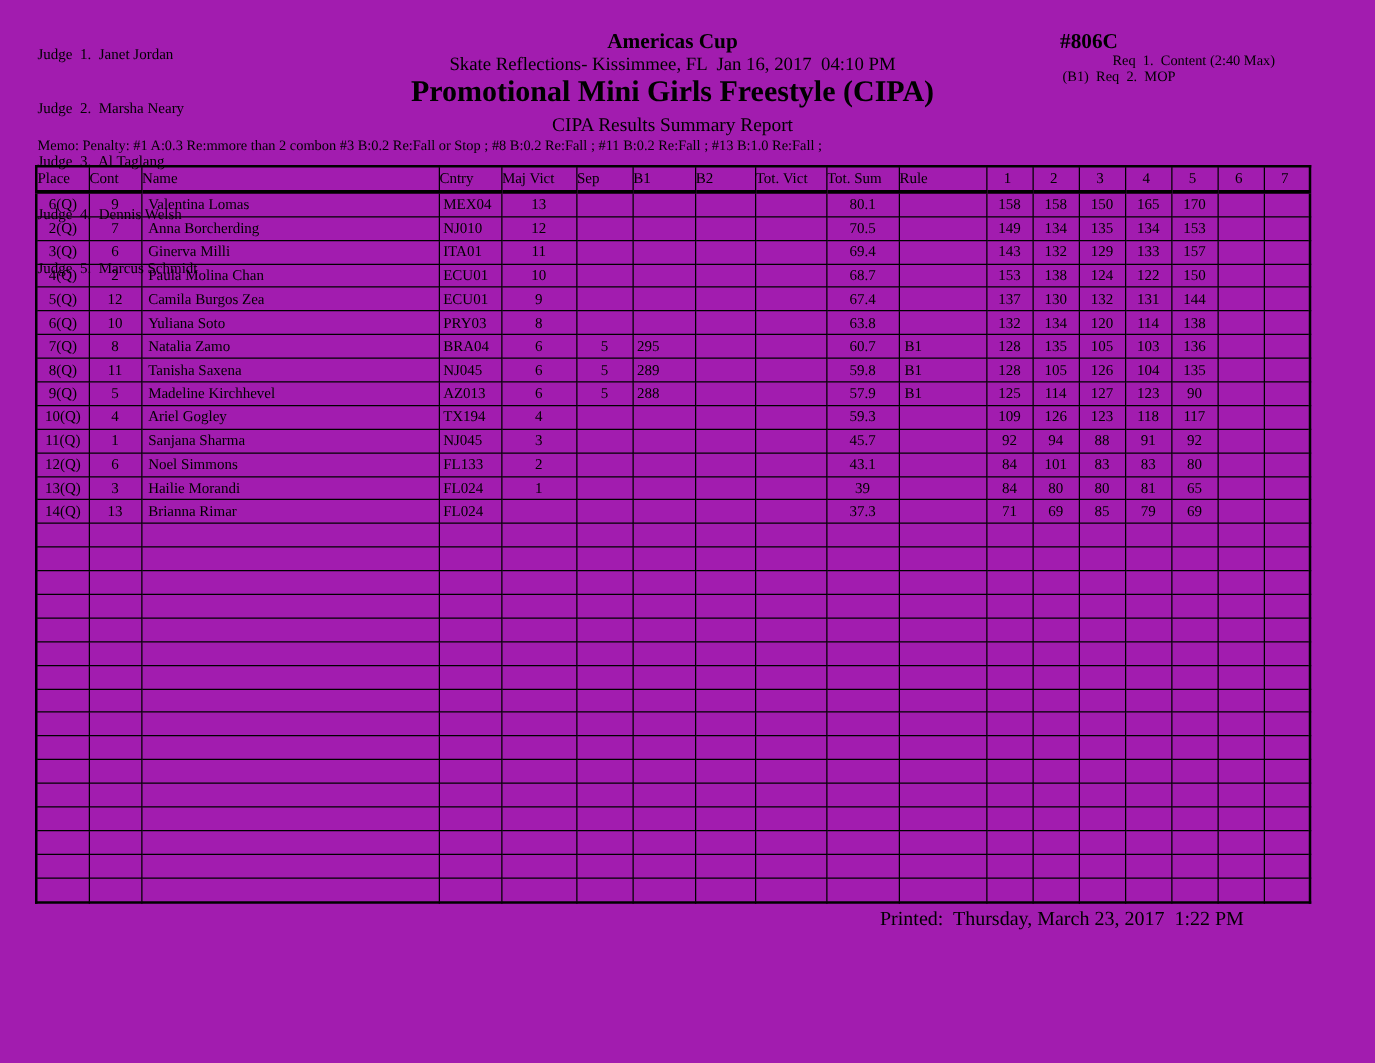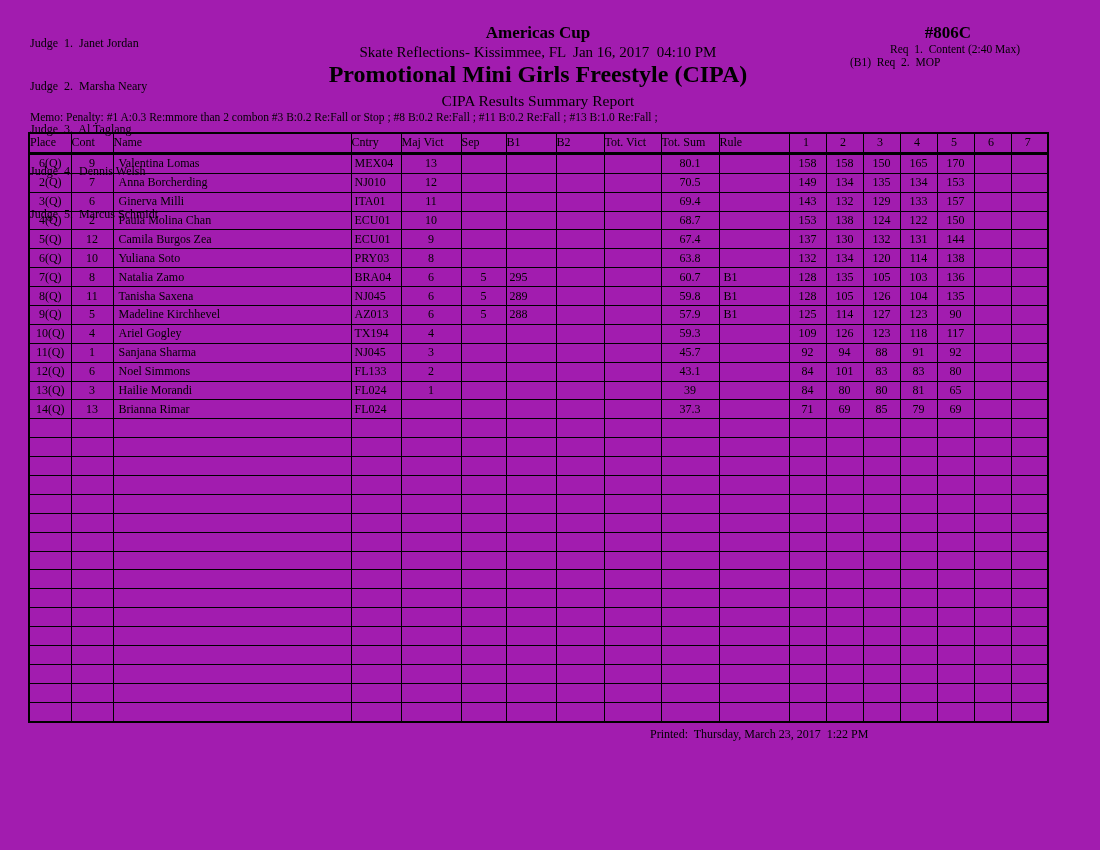--- a/index.html
+++ b/index.html
@@ -58,21 +58,21 @@
     position: absolute;
     left: 848px;
     top: 26px;
     width: 200px;
     font-size: 11.5px;
     line-height: 13px;
   }
   .event-num {
     font-size: 17px;
     font-weight: bold;
-    text-align: center;
+    text-align: left;
     margin-bottom: 4px;
     white-space: pre;
   }
   .req1 {
     margin-left: 42px;
     white-space: pre;
   }
   .req2 {
     margin-left: 2px;
     white-space: pre;
@@ -112,23 +112,23 @@
   }
   table.results thead th.center {
     text-align: center;
   }
   table.results td.center { text-align: center; }
   table.results td.left { text-align: left; }
   table.results td.col-name { padding-left: 5px; }
   table.results td.col-rule { padding-left: 4px; }
   .printed {
     position: absolute;
-    left: 650px;
+    left: 704px;
     top: 727px;
-    font-size: 12px;
+    font-size: 16px;
     white-space: pre;
   }
 </style>
 </head>
 <body>
 
 <div class="page">
 
   <div class="judges">
     <div>Judge  1.  Janet Jordan</div>

